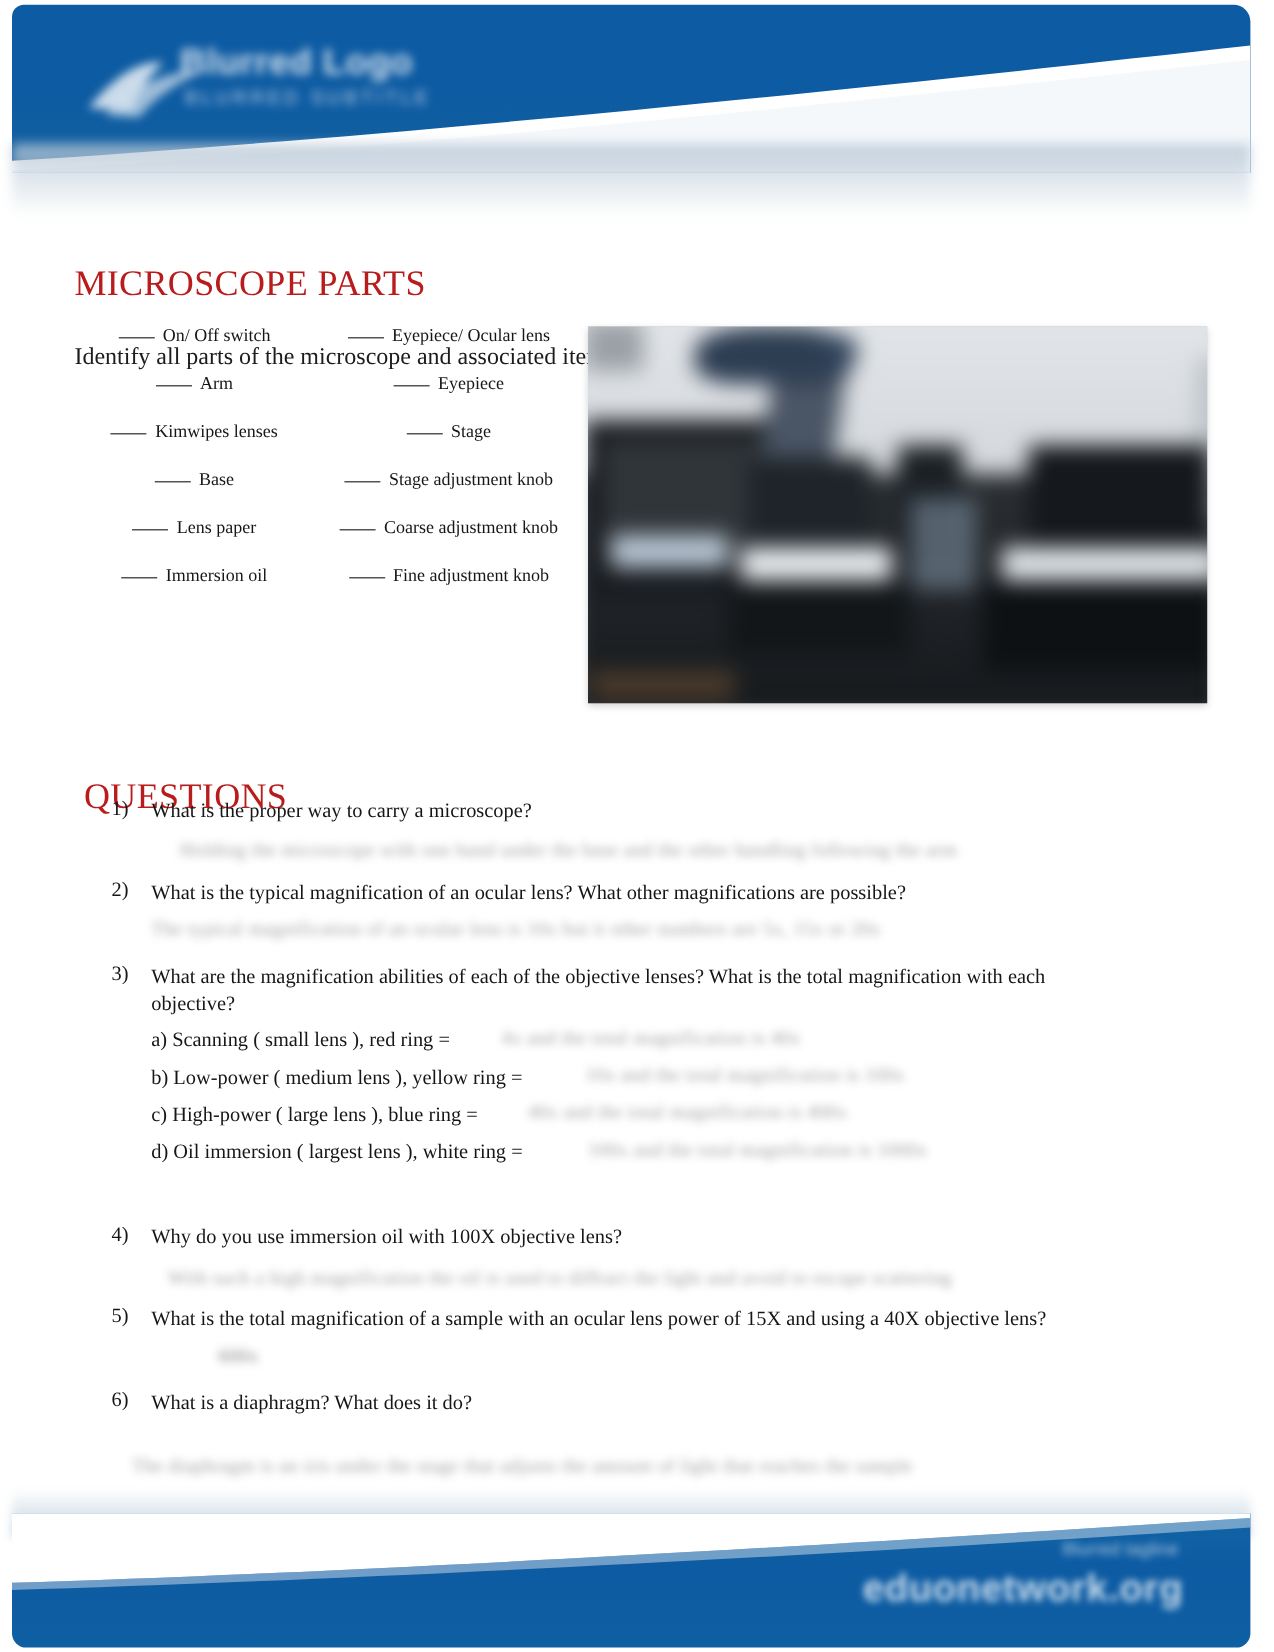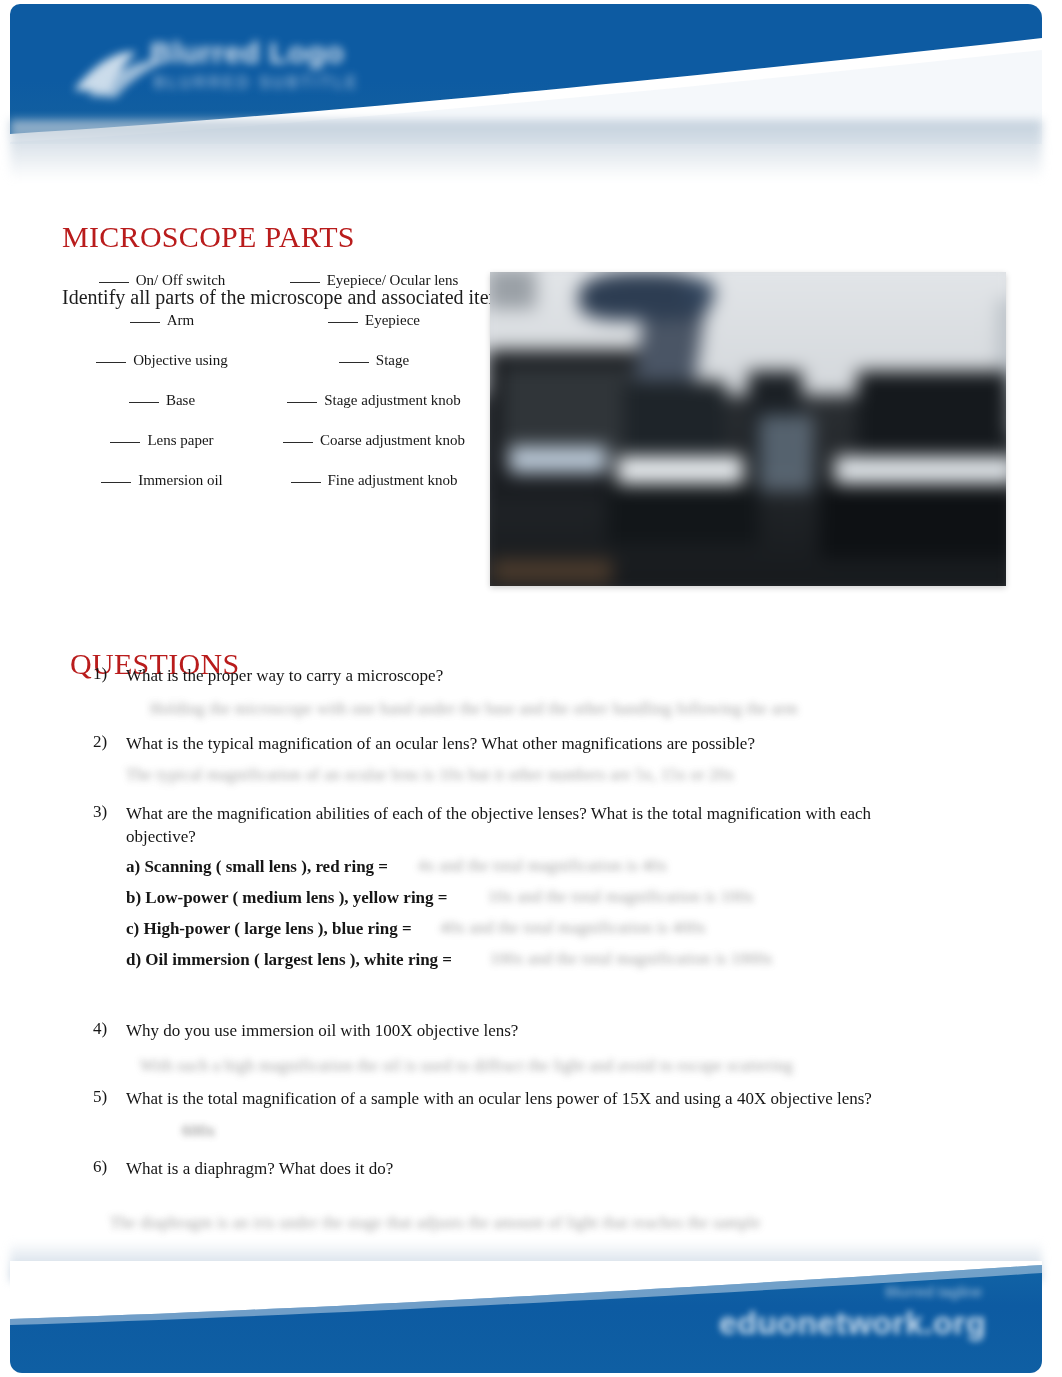--- a/index.html
+++ b/index.html
@@ -189,21 +189,20 @@
     display: block;
     margin-left: 33px;
     line-height: 1.38;
   }
 
   .sub-item {
     position: absolute;
     font-size: 17px;
     color: #161616;
     white-space: nowrap;
-    font-weight: bold;
   }
 
   
   .answer {
     position: absolute;
     font-family: "Liberation Serif", serif;
     color: #7a7a7a;
     filter: blur(3.6px);
     opacity: 0.72;
     white-space: nowrap;
@@ -293,21 +292,21 @@
     <div class="part-item">
       <span class="blank-line"></span>
       <span class="part-label">On/ Off switch</span>
     </div>
     <div class="part-item">
       <span class="blank-line"></span>
       <span class="part-label">Arm</span>
     </div>
     <div class="part-item">
       <span class="blank-line"></span>
-      <span class="part-label">Objective using</span>
+      <span class="part-label">Kimwipes lenses</span>
     </div>
     <div class="part-item">
       <span class="blank-line"></span>
       <span class="part-label">Base</span>
     </div>
     <div class="part-item">
       <span class="blank-line"></span>
       <span class="part-label">Lens paper</span>
     </div>
     <div class="part-item">

